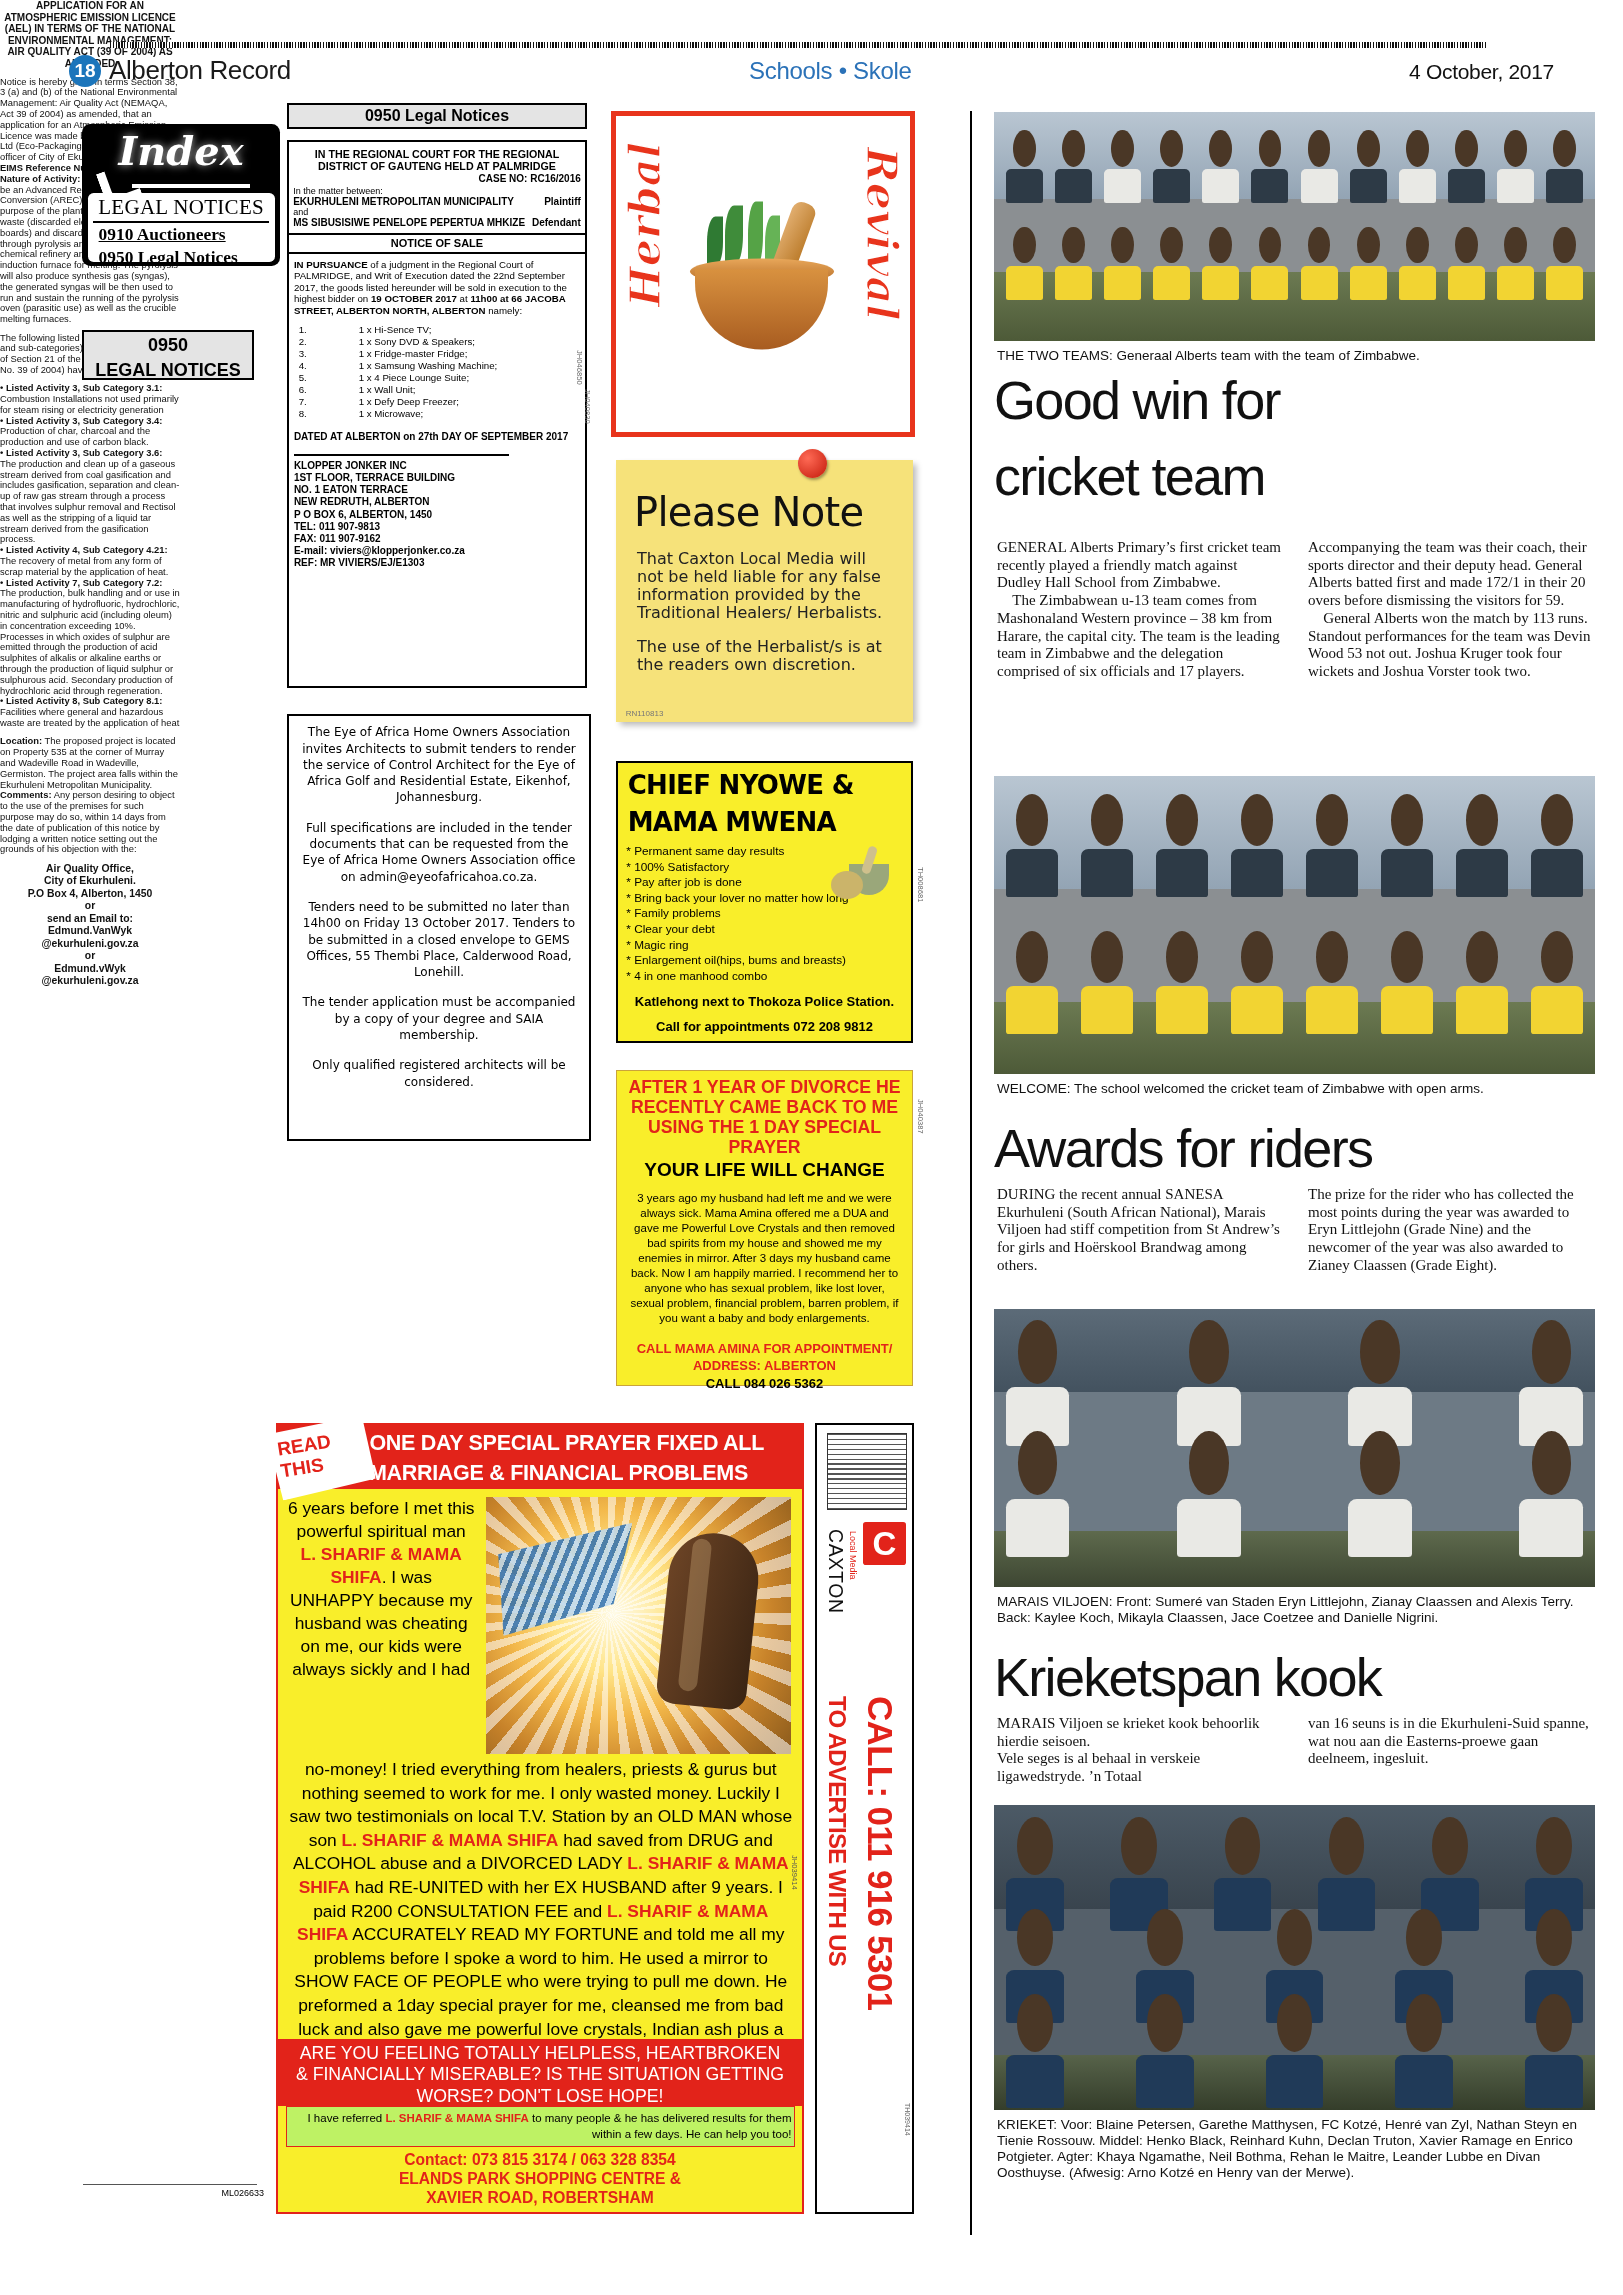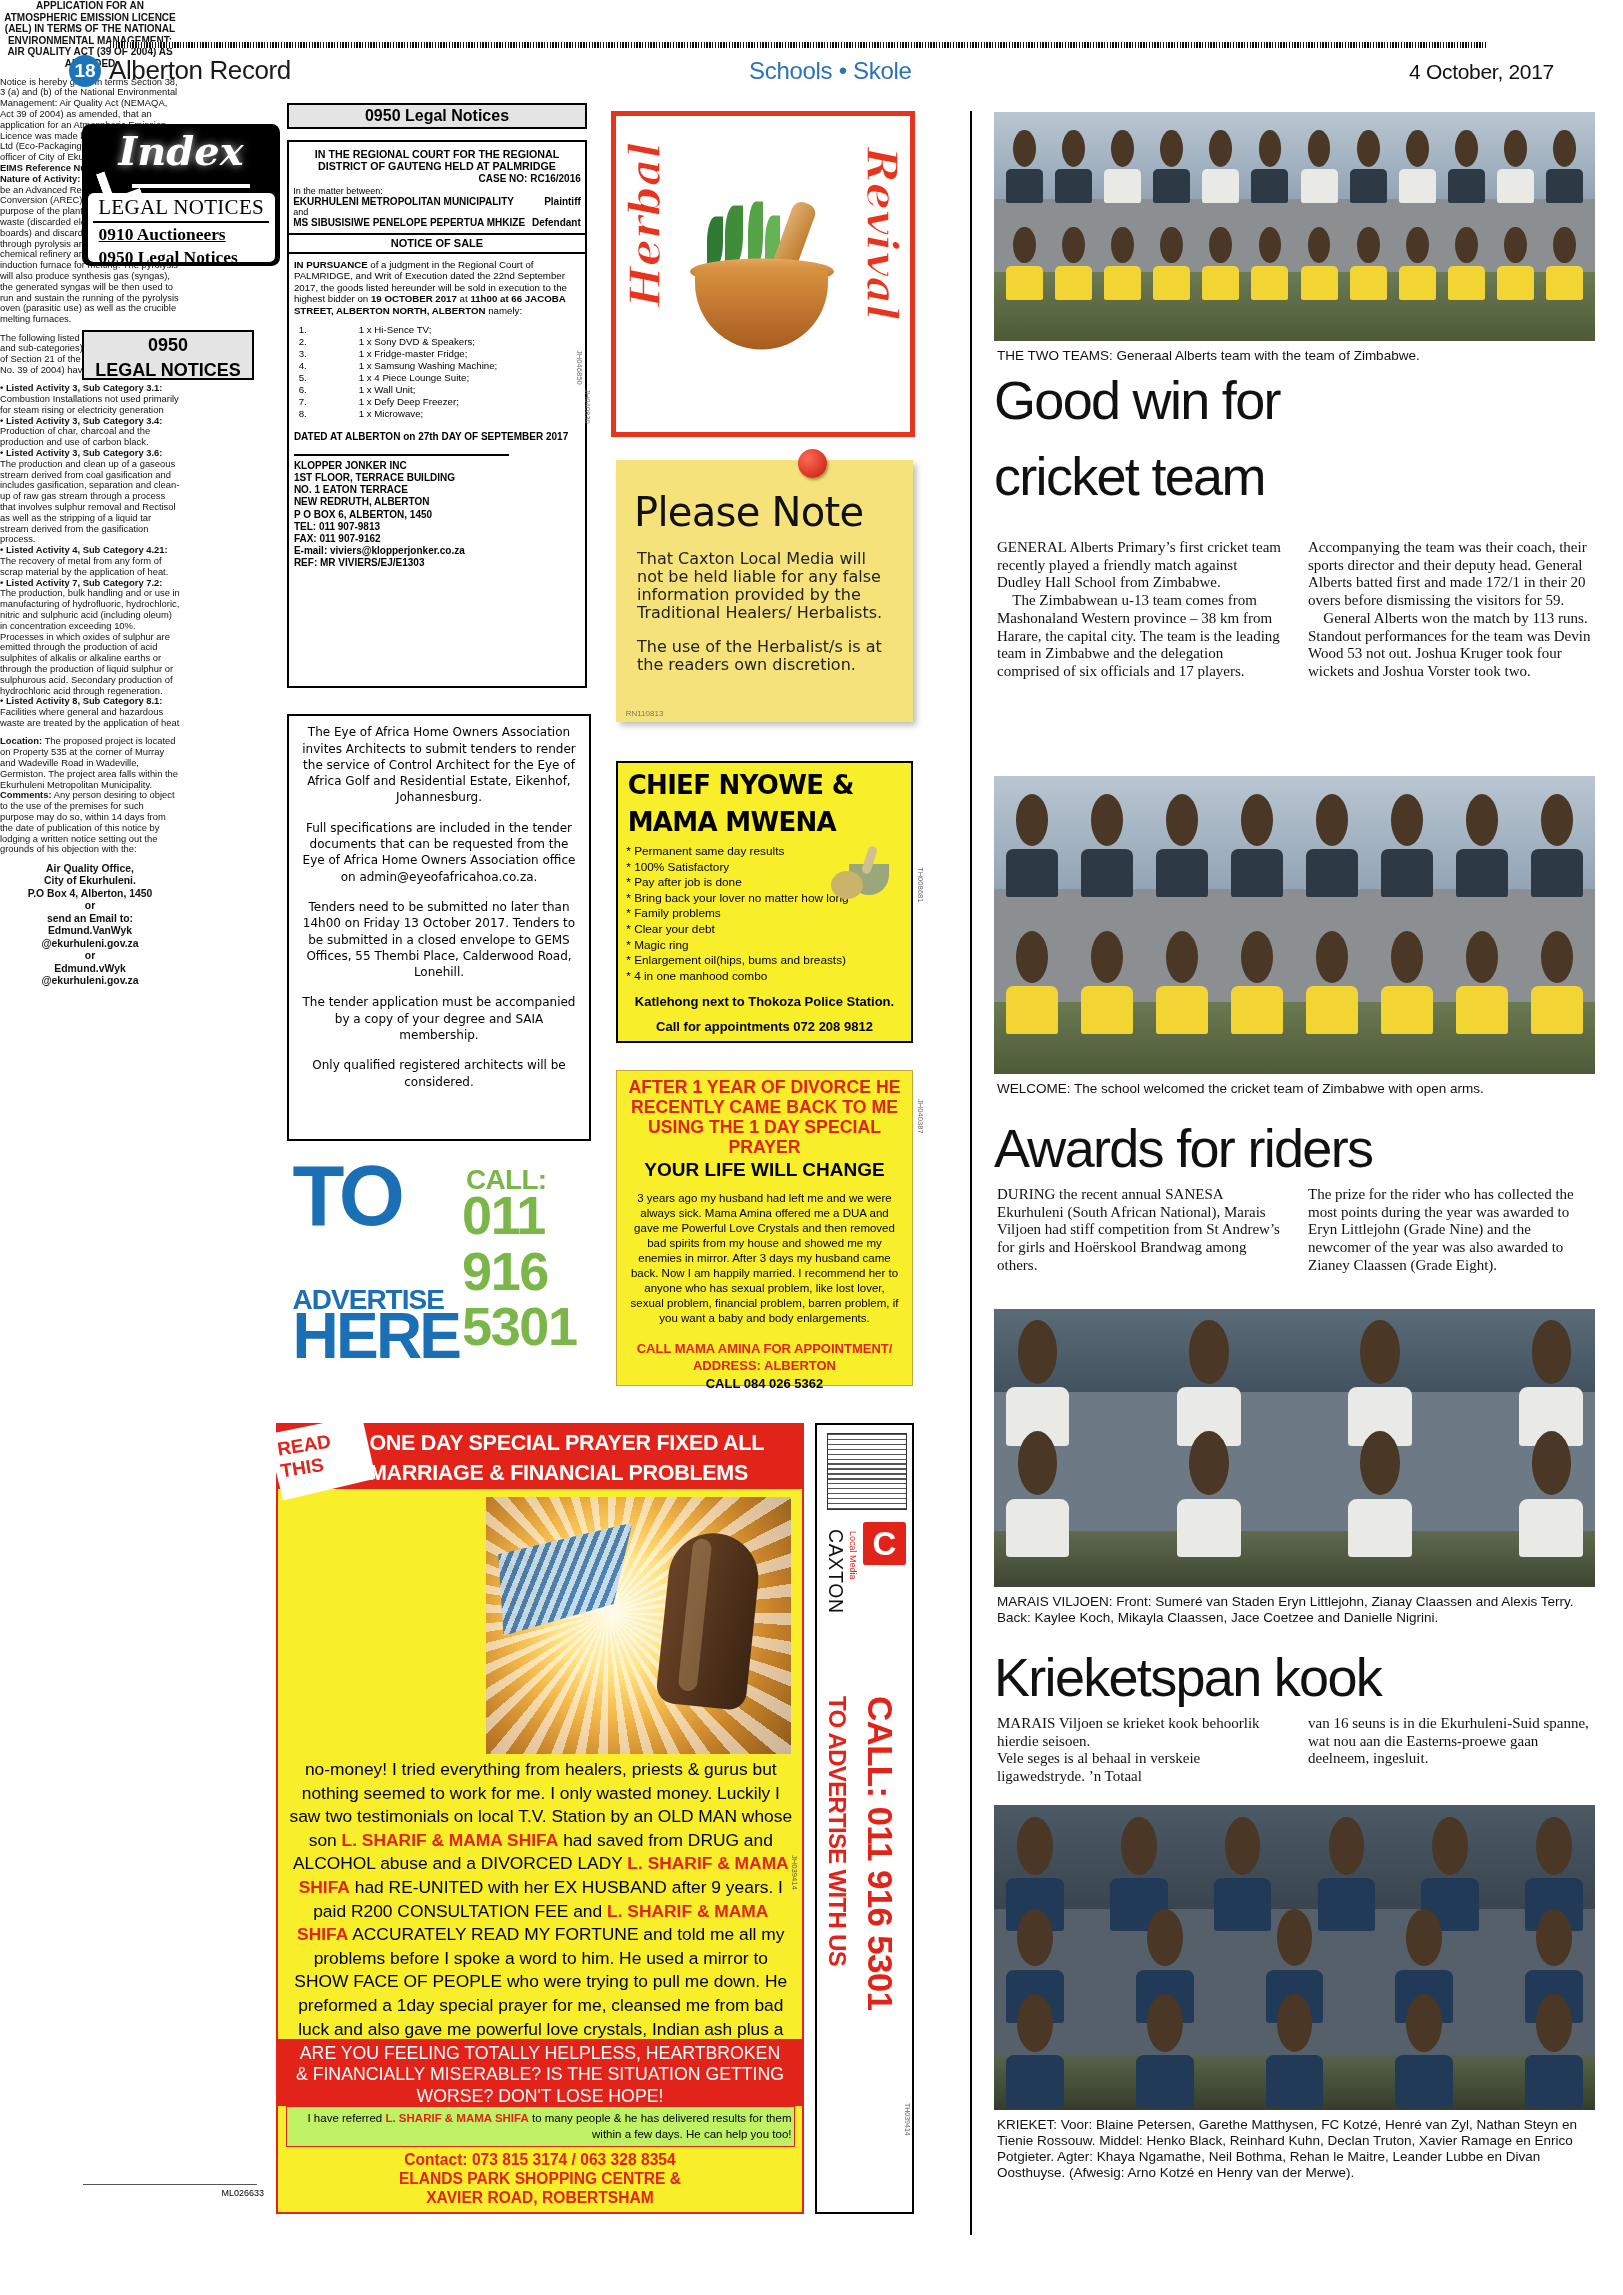--- a/index.html
+++ b/index.html
@@ -332,29 +332,20 @@
     <div class="gap"></div>
     <div class="p">Full specifications are included in the tender documents that can be requested from the Eye of Africa Home Owners Association office on admin@eyeofafricahoa.co.za.</div>
     <div class="gap"></div>
     <div class="p">Tenders need to be submitted no later than 14h00 on Friday 13 October 2017. Tenders to be submitted in a closed envelope to GEMS Offices, 55 Thembi Place, Calderwood Road, Lonehill.</div>
     <div class="gap"></div>
     <div class="p">The tender application must be accompanied by a copy of your degree and SAIA membership.</div>
     <div class="gap"></div>
     <div class="p">Only qualified registered architects will be considered.</div>
   </div>
 
-  <div class="box" id="toad">
-    <div class="to">TO</div>
-    <div class="adv">ADVERTISE</div>
-    <div class="here">HERE</div>
-    <div class="call">CALL:</div>
-    <div class="n1">011</div>
-    <div class="n2">916</div>
-    <div class="n3">5301</div>
-  </div>
 
   <div class="box" id="herbal">
     <div class="word-l">Herbal</div>
     <div class="word-r">Revival</div>
     <div class="bowl">
       <div class="sprig" style="left:49px;top:0;width:18px;height:60px;background:#3f8c3a;"></div>
       <div class="sprig" style="left:72px;top:-4.2px;width:15.3px;height:67px;background:#55a346;"></div>
       <div class="sprig" style="left:30.5px;top:11px;width:16.7px;height:51px;background:#2f7a33;"></div>
       <div class="sprig" style="left:89px;top:9.7px;width:15.3px;height:54px;background:#66b356;"></div>
       <div class="pestle"></div>
@@ -405,20 +396,23 @@
     <div class="cta" style="margin-top:0;color:#000">CALL 084 026 5362</div>
     <div id="amina-code">JH040387</div>
   </div>
 
   <div class="box" id="sharif">
     <div class="band">
       <div>THIS ONE DAY SPECIAL PRAYER FIXED ALL</div>
       <div>MY MARRIAGE &amp; FINANCIAL PROBLEMS</div>
     </div>
     <div id="readthis">READ THIS</div>
+    <div class="lead">
+      <span>6 years before I met this powerful spiritual man </span><span class="r">L. SHARIF &amp; MAMA SHIFA</span><span>. I was UNHAPPY because my husband was cheating on me, our kids were always sickly and I had</span>
+    </div>
     <div class="praying">
       <div class="rays"></div>
       <div class="blue"></div>
       <div class="hands"></div>
     </div>
     <div class="body">
       <span>no-money! I tried everything from healers, priests &amp; gurus but nothing seemed to work for me. I only wasted money. Luckily I saw two testimonials on local T.V. Station by an OLD MAN whose son </span><span class="r">L. SHARIF &amp; MAMA SHIFA</span><span> had saved from DRUG and ALCOHOL abuse and a DIVORCED LADY </span><span class="r">L. SHARIF &amp; MAMA SHIFA</span><span> had RE-UNITED with her EX HUSBAND after 9 years. I paid R200 CONSULTATION FEE and </span><span class="r">L. SHARIF &amp; MAMA SHIFA</span><span> ACCURATELY READ MY FORTUNE and told me all my problems before I spoke a word to him. He used a mirror to SHOW FACE OF PEOPLE who were trying to pull me down. He preformed a 1day special   prayer for me, cleansed me from bad luck and also gave me powerful love crystals, Indian ash plus a special ring to fix my financial problems. WITHIN 3 DAYS OF </span><span class="r">L. SHARIF &amp; MAMA SHIFA'S</span><span> PRAYERS, my husband CONFESSED</span>
     </div>
     <div class="band2">
       <div>ARE YOU FEELING TOTALLY HELPLESS, HEARTBROKEN</div>

